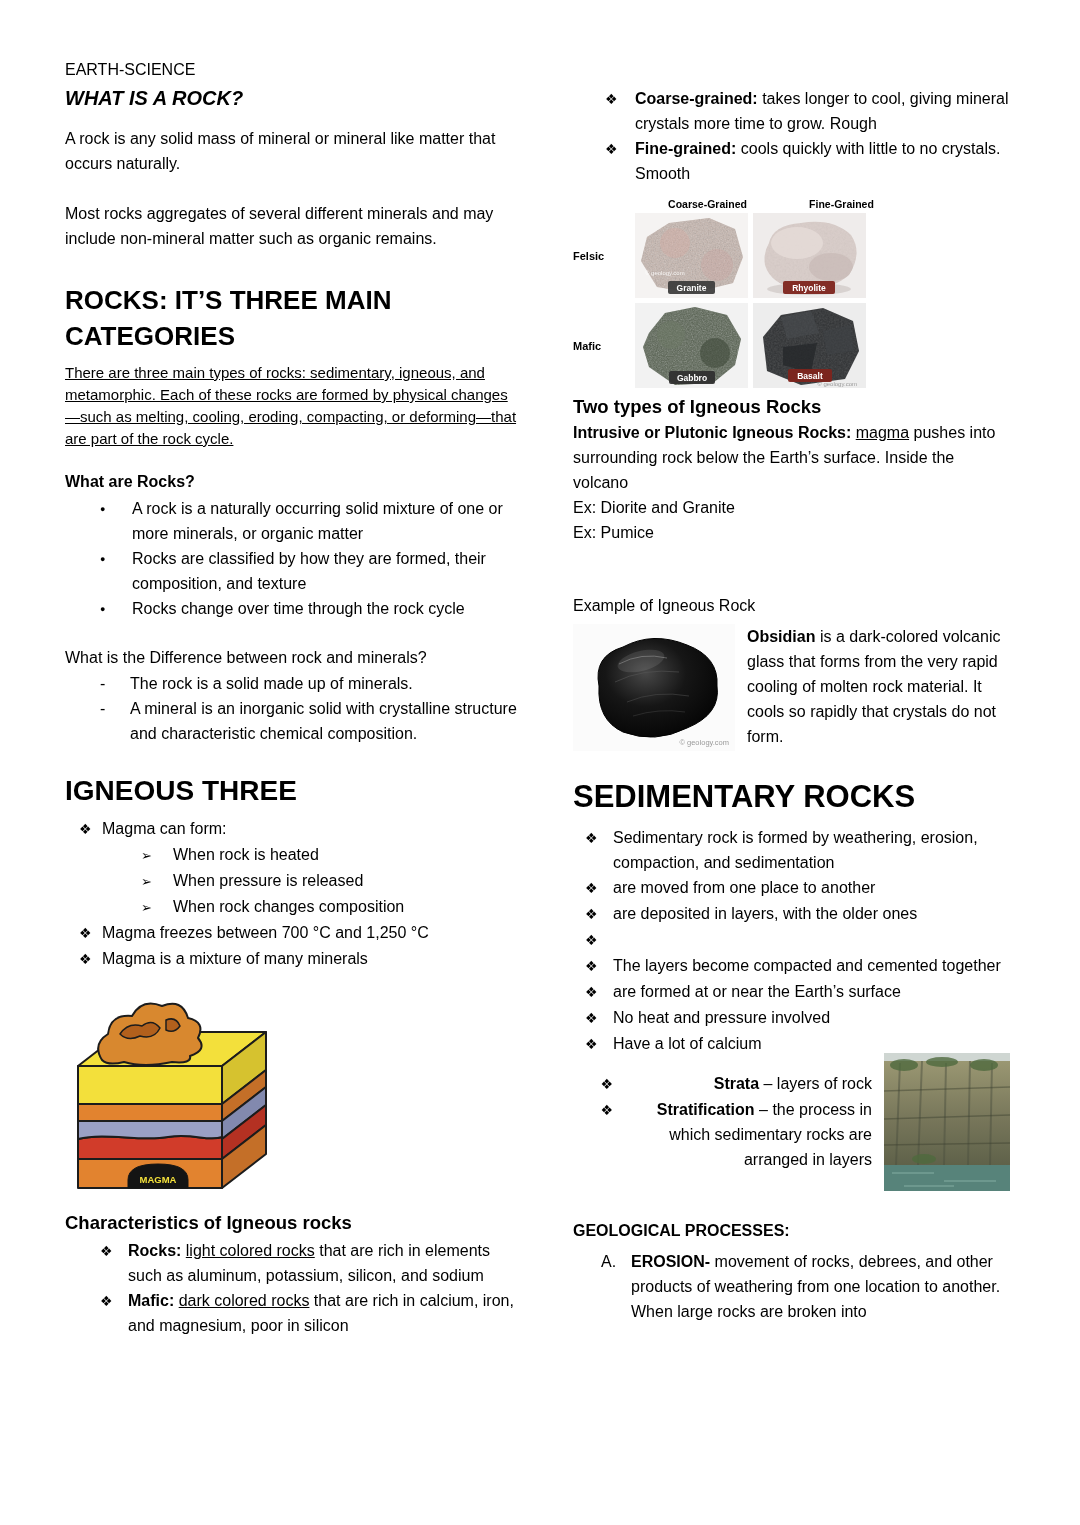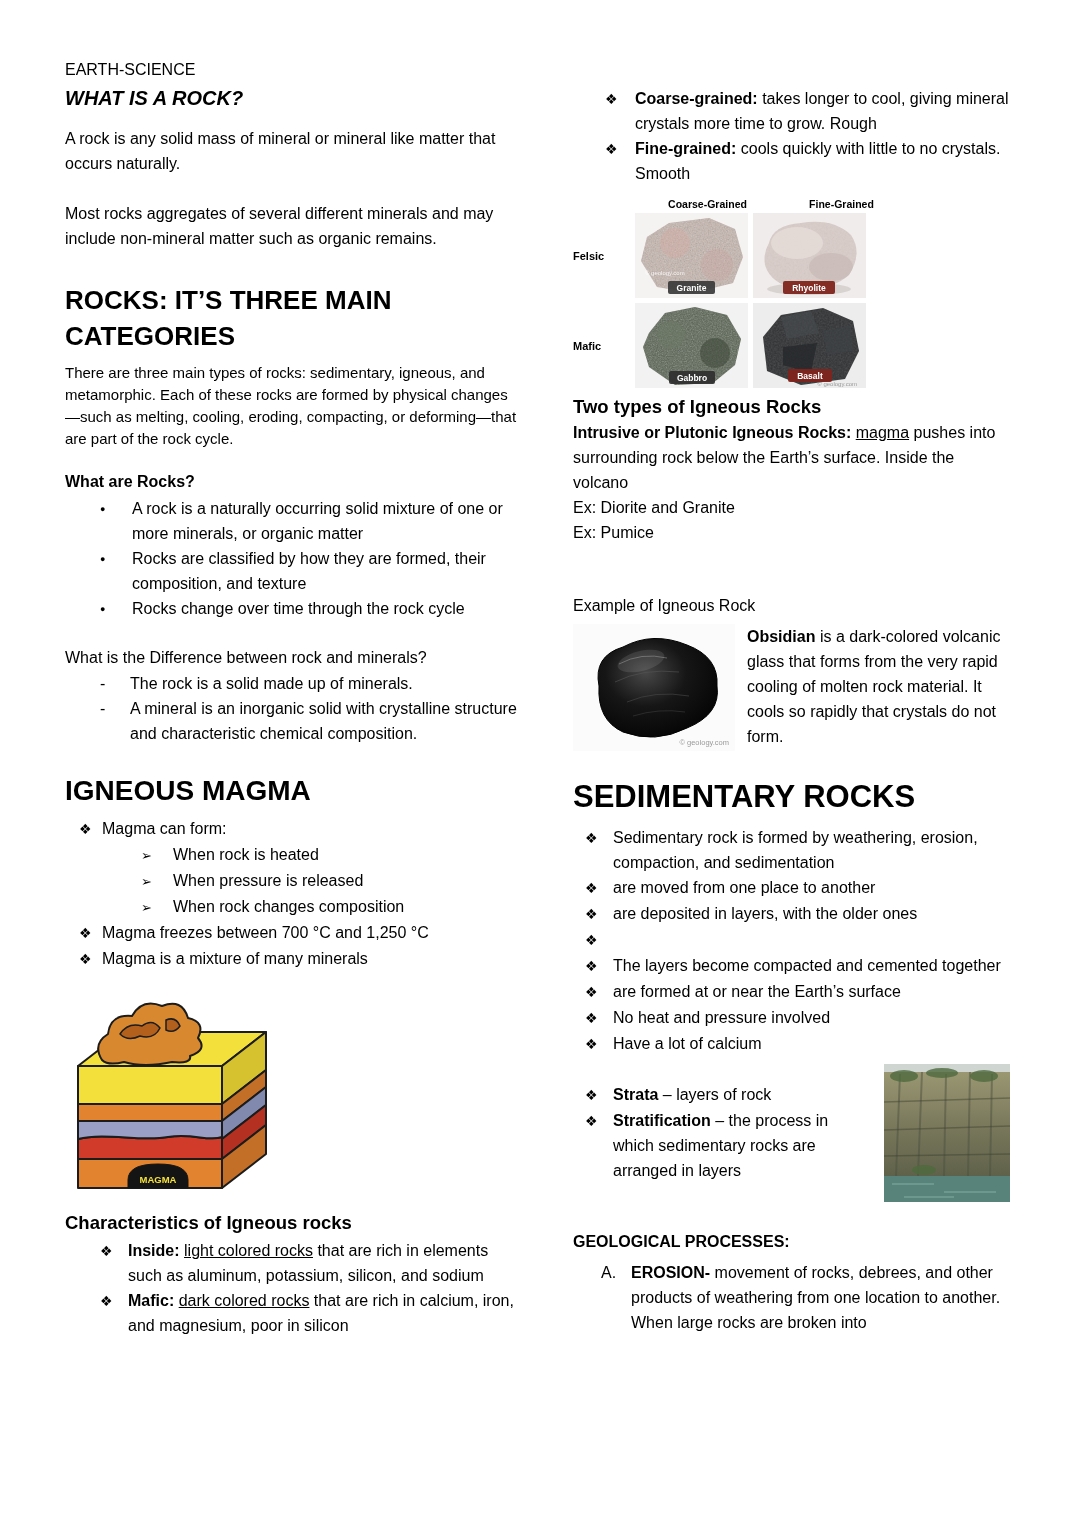--- a/index.html
+++ b/index.html
@@ -4,21 +4,21 @@
 <style>
   * { margin:0; padding:0; box-sizing:border-box; }
   html,body { background:#ffffff; }
   body { font-family:"Liberation Sans", sans-serif; color:#000; }
   .page { width:1080px; height:1525px; background:#fff; position:relative; overflow:hidden;
           display:flex; padding:58px 70px 30px 65px; gap:52px; }
   .col-left  { width:456px; flex:0 0 456px; }
   .col-right { width:437px; flex:0 0 437px; }
 
   .para { font-size:16px; line-height:25px; }
-  .para-sm { font-size:15px; line-height:22px; }
+  .para-sm { font-size:15px; line-height:22px;text-decoration:underline; }
   .eyebrow { font-size:16px; line-height:24px; }
   .doc-title { font-size:20px; line-height:28px; font-weight:bold; font-style:italic; margin-top:2px; }
   .h1 { font-size:26px; line-height:36px; font-weight:bold; }
   .h1-big { font-size:28px; line-height:38px; font-weight:bold; }
   .h1-huge { font-size:31px; line-height:40px; font-weight:bold; }
   .subhead { font-size:16px; line-height:24px; font-weight:bold; }
   .subhead-lg { font-size:18.5px; line-height:26px; font-weight:bold; }
   b { font-weight:bold; }
   .u { text-decoration:underline; }
 
@@ -48,21 +48,21 @@
   .rg-sp { width:62px; }
   .rg-ch { width:113px; text-align:center; font-size:10.5px; font-weight:bold; }
   .rg-ch + .rg-ch { margin-left:5px; }
   .rg-row { display:flex; align-items:center; margin-bottom:5px; }
   .rg-rl { width:62px; font-size:11px; font-weight:bold; }
   .rg-row svg + svg { margin-left:5px; }
 
   .obs-row { display:flex; gap:12px; margin-top:6px; }
   .obs-text { flex:1; font-size:16px; line-height:25px; }
 
-  .strata-wrap { margin-top:25px; }
+  .strata-wrap { margin-top:14px;text-align:right; }
   .strata-fig { float:right; margin-left:12px; margin-top:-18px; }
   .clear { clear:both; }
 </style>
 </head>
 <body>
 
 <div class="page">
 
   <div class="col-left">
 
@@ -96,21 +96,21 @@
       <div class="li dash">
         <span class="mk"></span>
         <span class="tx">The rock is a solid made up of minerals.</span>
       </div>
       <div class="li dash">
         <span class="mk"></span>
         <span class="tx">A mineral is an inorganic solid with crystalline structure and characteristic chemical composition.</span>
       </div>
     </div>
 
-    <h1 class="h1-big" style="margin-top:26px">IGNEOUS MAGMA</h1>
+    <h1 class="h1-big" style="margin-top:26px">IGNEOUS THREE</h1>
 
     <div class="list-ig">
       <div class="li diam">
         <span class="mk"></span>
         <span class="tx">Magma can form:</span>
       </div>
     </div>
     <div class="list-arrow">
       <div class="li arrow">
         <span class="mk"></span>
@@ -162,21 +162,21 @@
         <path d="M60,202 L60,194 Q60,178 90,178 Q120,178 120,194 L120,202 Z" fill="#141414" stroke="#141414"></path>
         <text x="90" y="197" text-anchor="middle" font-size="9.5" font-weight="bold" fill="#f3e03b">MAGMA</text>
       </svg>
     </figure>
 
     <div class="subhead-lg" style="margin-top:12px">Characteristics of Igneous rocks</div>
     <div class="list-char" style="margin-top:2px">
       <div class="li diam">
         <span class="mk"></span>
         <span class="tx">
-          <b>Inside:</b>
+          <b>Rocks:</b>
           <span class="u">light colored rocks</span>
           <span>that are rich in elements such as aluminum, potassium, silicon, and sodium</span>
         </span>
       </div>
       <div class="li diam">
         <span class="mk"></span>
         <span class="tx">
           <b>Mafic:</b>
           <span class="u">dark colored rocks</span>
           <span>that are rich in calcium, iron, and magnesium, poor in silicon</span>

